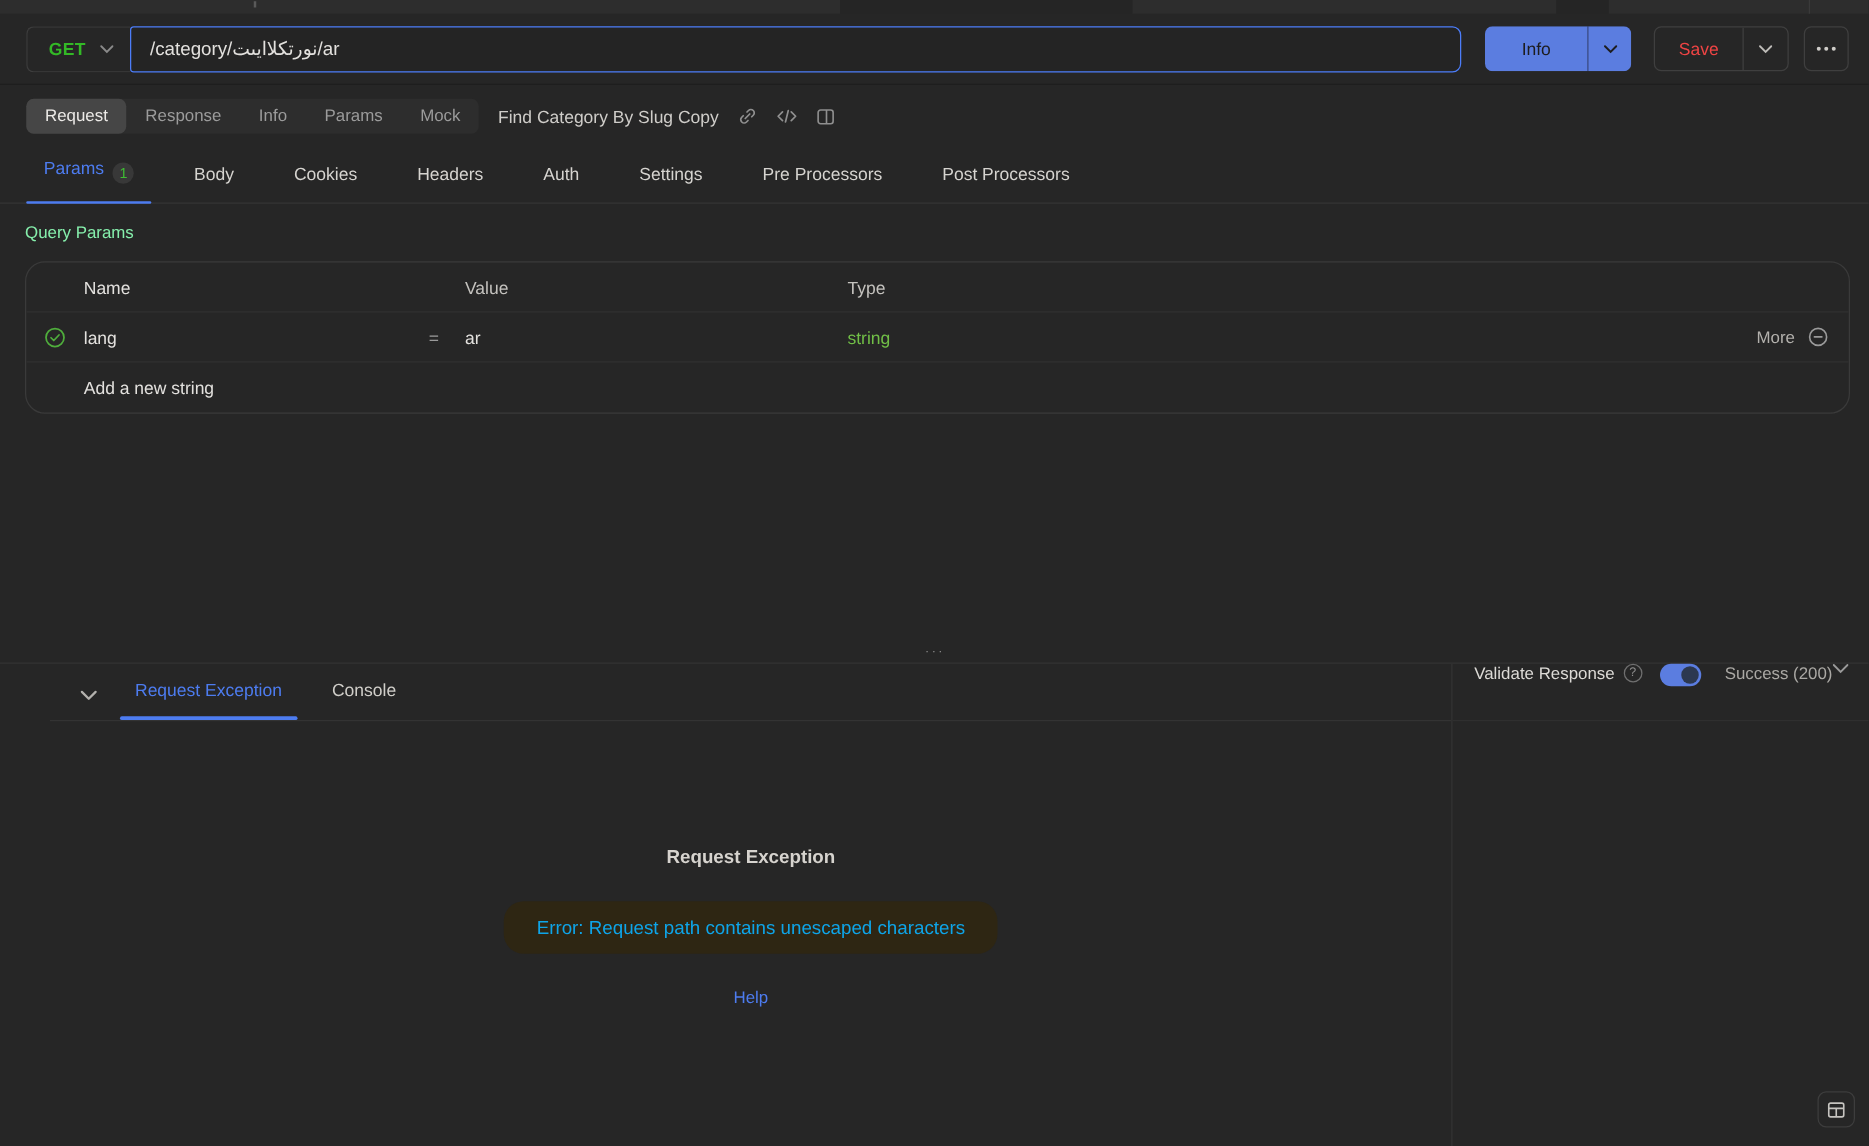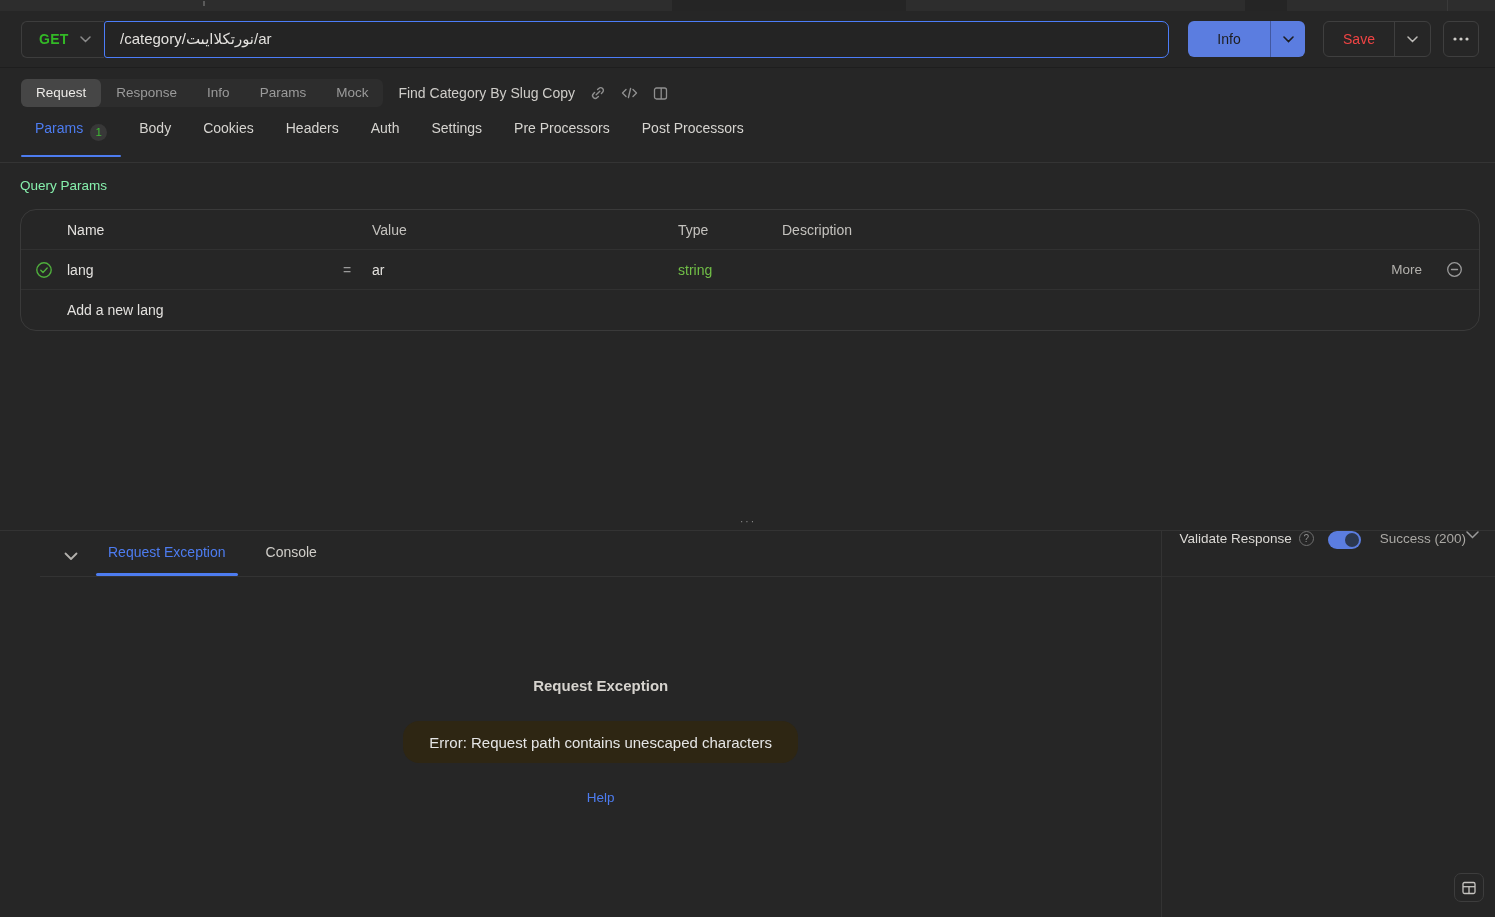--- a/index.html
+++ b/index.html
@@ -41,21 +41,21 @@
   .request-nav { display:flex; align-items:center; margin:11px 16px 0 21px; height:28px; }
   .seg-control { display:flex; background:#2d2d2d; border-radius:6px; height:28px; align-items:center; }
   .seg-tab { padding:0 15px; font-size:13.5px; color:#9b9b9b; height:28px; line-height:28px;
              border-radius:6px; cursor:pointer; white-space:nowrap; }
   .seg-tab.active { background:#464646; color:#eceae7; font-weight:500; }
   .nav-title { margin-left:15px; font-size:14px; color:#cfcdc9; white-space:nowrap; }
   .nav-icons { display:flex; gap:15px; margin-left:15px; align-items:center; }
   .nav-icons .icobtn { display:flex; align-items:center; justify-content:center; cursor:pointer; }
 
   
-  .param-tabs { display:flex; align-items:flex-start; gap:4px; padding-left:21px;
+  .param-tabs { display:flex; align-items:flex-end; gap:20px; padding-left:21px;
                 border-bottom:1px solid #343434; margin-top:13px; height:43px; }
   .ptab { padding:0 14px 15px; font-size:14px; font-weight:500; color:#d6d4d0;
           position:relative; cursor:pointer; white-space:nowrap; }
   .ptab.active { color:#4d7cf0; }
   .ptab.active::after { content:""; position:absolute; left:0; right:0; bottom:-1px; height:2px;
                         background:#4d7cf0; border-radius:1px; }
   .badge { display:inline-flex; width:17px; height:17px; border-radius:50%; background:#383838;
            color:#3fbc34; font-size:11.5px; font-weight:400; align-items:center;
            justify-content:center; margin-left:7px; vertical-align:-3px; }
 
@@ -68,21 +68,21 @@
   .trow:last-child { border-bottom:none; }
   .thead { color:#c4c2be; font-weight:500; }
   .cell { padding:0; font-size:14px; }
   .cell.icon { display:flex; align-items:center; justify-content:center; }
   .cell.val { padding-left:11px; }
   .cell.typ { padding-left:20px; }
   .cell.dsc { padding-left:20px; display:flex; align-items:center; }
   .cell.name { color:#e3e1de; }
   .cell.eq { text-align:center; color:#9a9a9a; }
   .type-string { color:#71bf47; }
-  .row-actions { margin-left:auto; display:flex; align-items:center; gap:24px; padding-right:16px; }
+  .row-actions { margin-left:auto; display:flex; align-items:center; gap:10px; padding-right:16px; }
   .more-label { color:#b3b1ad; font-size:13.5px; cursor:pointer; }
   .add-text { color:#8c8c8c; }
 
   
   .resize-handle { position:absolute; left:737px; top:515px; width:22px; height:12px;
                    display:flex; align-items:center; justify-content:center; cursor:row-resize;
                    color:#8f8f8f; font-size:10px; letter-spacing:2px; }
 
   
   .bottom { position:absolute; left:0; top:530px; width:1495px; height:387px; display:flex;
@@ -92,21 +92,21 @@
                border-bottom:1px solid #333333; flex:none; }
   .collapse-btn { display:flex; align-items:center; margin:0 18px 15px 0; cursor:pointer; }
   .btab { padding:0 12px; margin-right:16px; font-size:14px; font-weight:500; color:#d0cec9;
           height:46px; line-height:44px; position:relative; cursor:pointer; }
   .btab.active { color:#4d7cf0; }
   .btab.active::after { content:""; position:absolute; left:0; right:0; bottom:0; height:3px;
                         background:#4d7cf0; border-radius:2px; }
   .bl-content { flex:1; display:flex; flex-direction:column; align-items:center; padding-top:100px; }
   .exc-heading { font-size:15px; font-weight:700; color:#d6d3ce; }
   .exc-box { margin-top:27px; background:#2e2613; border-radius:16px; height:42px; padding:0 26px;
-             display:flex; align-items:center; font-size:15px; color:#e5e5e5; white-space:nowrap; }
+             display:flex; align-items:center; font-size:15px; color:#0ea5e9; white-space:nowrap; }
   .help-link { margin-top:27px; color:#4d7cf0; font-size:13.5px; cursor:pointer; }
 
   .bottom-right { flex:1; display:flex; flex-direction:column; }
   .br-header { height:46px; display:flex; align-items:flex-start; padding:0 16px 0 17px;
                border-bottom:1px solid #2f2f2f; flex:none; }
   .vr-label { font-size:13.5px; font-weight:500; color:#dcdad6; white-space:nowrap; }
   .q-icon { margin-left:7px; width:15px; height:15px; border:1px solid #6f6f6f; border-radius:50%;
             color:#8f8f8f; font-size:10px; display:flex; align-items:center; justify-content:center;
             cursor:pointer; flex:none; }
   .toggle { margin-left:14px; width:33px; height:18px; border-radius:9px; background:#5b7de0;
@@ -221,21 +221,20 @@
 
 <div class="qp-label">Query Params</div>
 
 <div class="param-table">
   <div class="trow thead">
     <div class="cell icon"></div>
     <div class="cell name">Name</div>
     <div class="cell eq"></div>
     <div class="cell val">Value</div>
     <div class="cell typ" style="color:#c4c2be">Type</div>
-    <div class="cell dsc">Description</div>
   </div>
   <div class="trow">
     <div class="cell icon">
       <span>
         <svg width="18" height="18" viewBox="0 0 18 18" fill="none" stroke="#4fae3c" stroke-width="1.4" stroke-linecap="round" stroke-linejoin="round">
           <circle cx="9" cy="9" r="7.2"></circle>
             <path d="M5.8 9.2l2.2 2.2 4.2-4.4"></path>
         </svg>
       </span>
     </div>
@@ -250,21 +249,21 @@
           <svg width="17" height="17" viewBox="0 0 17 17" fill="none" stroke="#9a9a9a" stroke-width="1.3" stroke-linecap="round">
             <circle cx="8.5" cy="8.5" r="6.8"></circle>
               <path d="M5.5 8.5h6"></path>
           </svg>
         </span>
       </span>
     </div>
   </div>
   <div class="trow">
     <div class="cell icon"></div>
-    <div class="cell name add-text">Add a new lang</div>
+    <div class="cell name add-text">Add a new string</div>
     <div class="cell eq"></div>
     <div class="cell val"></div>
     <div class="cell typ"></div>
     <div class="cell dsc"></div>
   </div>
 </div>
 
 <div class="resize-handle">···</div>
 
 <div class="bottom">

